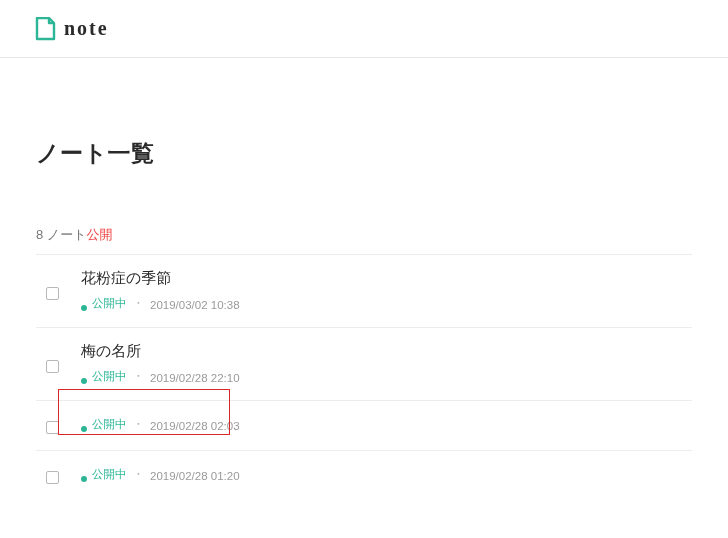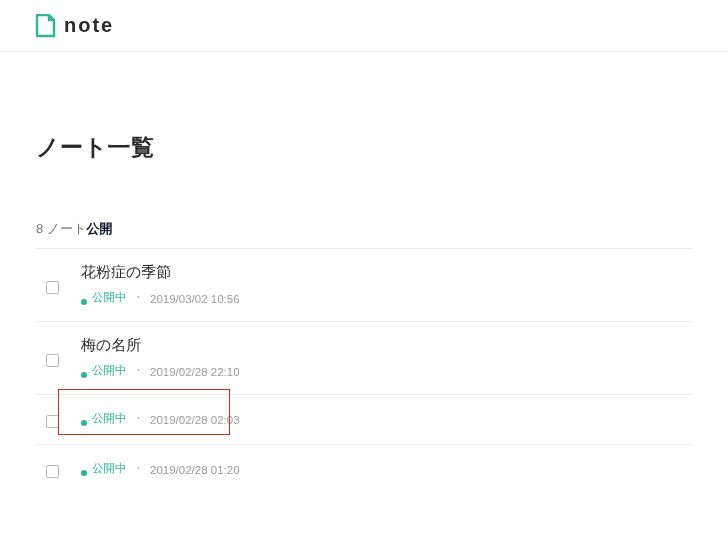--- a/index.html
+++ b/index.html
@@ -6,25 +6,26 @@
   body {
     width: 728px;
     height: 538px;
     background: #fff;
     font-family: -apple-system, BlinkMacSystemFont, "Hiragino Kaku Gothic ProN", "Hiragino Sans", Meiryo, sans-serif;
     color: #2a2a2a;
     overflow: hidden;
     position: relative;
   }
   .header {
-    height: 52px;
+    height: 58px;
     display: flex;
     align-items: center;
     padding-left: 34px;
     border-bottom: 1px solid #e8e8e8;
+    font-family: Liberation Serif, serif;
   }
   .logo-wrap { display: inline-flex; align-items: center; cursor: pointer; }
   .logo-icon { width: 22px; height: 24px; margin-right: 8px; }
   .logo-text {
     font-weight: 700;
     font-size: 20px;
     letter-spacing: 2px;
     color: #2a2a2a;
   }
   .content {
@@ -37,21 +38,21 @@
     margin-bottom: 57px;
   }
   .count-row {
     display: flex;
     justify-content: flex-start;
     align-items: flex-end;
     font-size: 13px;
     color: #787878;
     padding-bottom: 10px;
   }
-  .count-row .right { color: #0f172a; font-weight: bold; }
+  .count-row .right { color: #ef4444; }
   .list { }
   .row {
     display: flex;
     align-items: center;
     border-top: 1px solid #ececec;
     padding: 14px 0 16px 0;
     position: relative;
   }
   .checkbox {
     appearance: none;
@@ -124,21 +125,21 @@
   <div class="list">
 
     <div class="row">
       <input type="checkbox" class="checkbox" style="">
       <div class="row-body">
         <div class="row-title">花粉症の季節</div>
         <div class="meta">
           <span class="status-dot"></span>
           <span class="status-text">公開中</span>
           <span class="meta-sep">・</span>
-          <span>2019/03/02 10:56</span>
+          <span>2019/03/02 10:38</span>
         </div>
       </div>
     </div>
 
     <div class="row">
       <input type="checkbox" class="checkbox" style="">
       <div class="row-body">
         <div class="row-title">梅の名所</div>
         <div class="meta">
           <span class="status-dot"></span>

